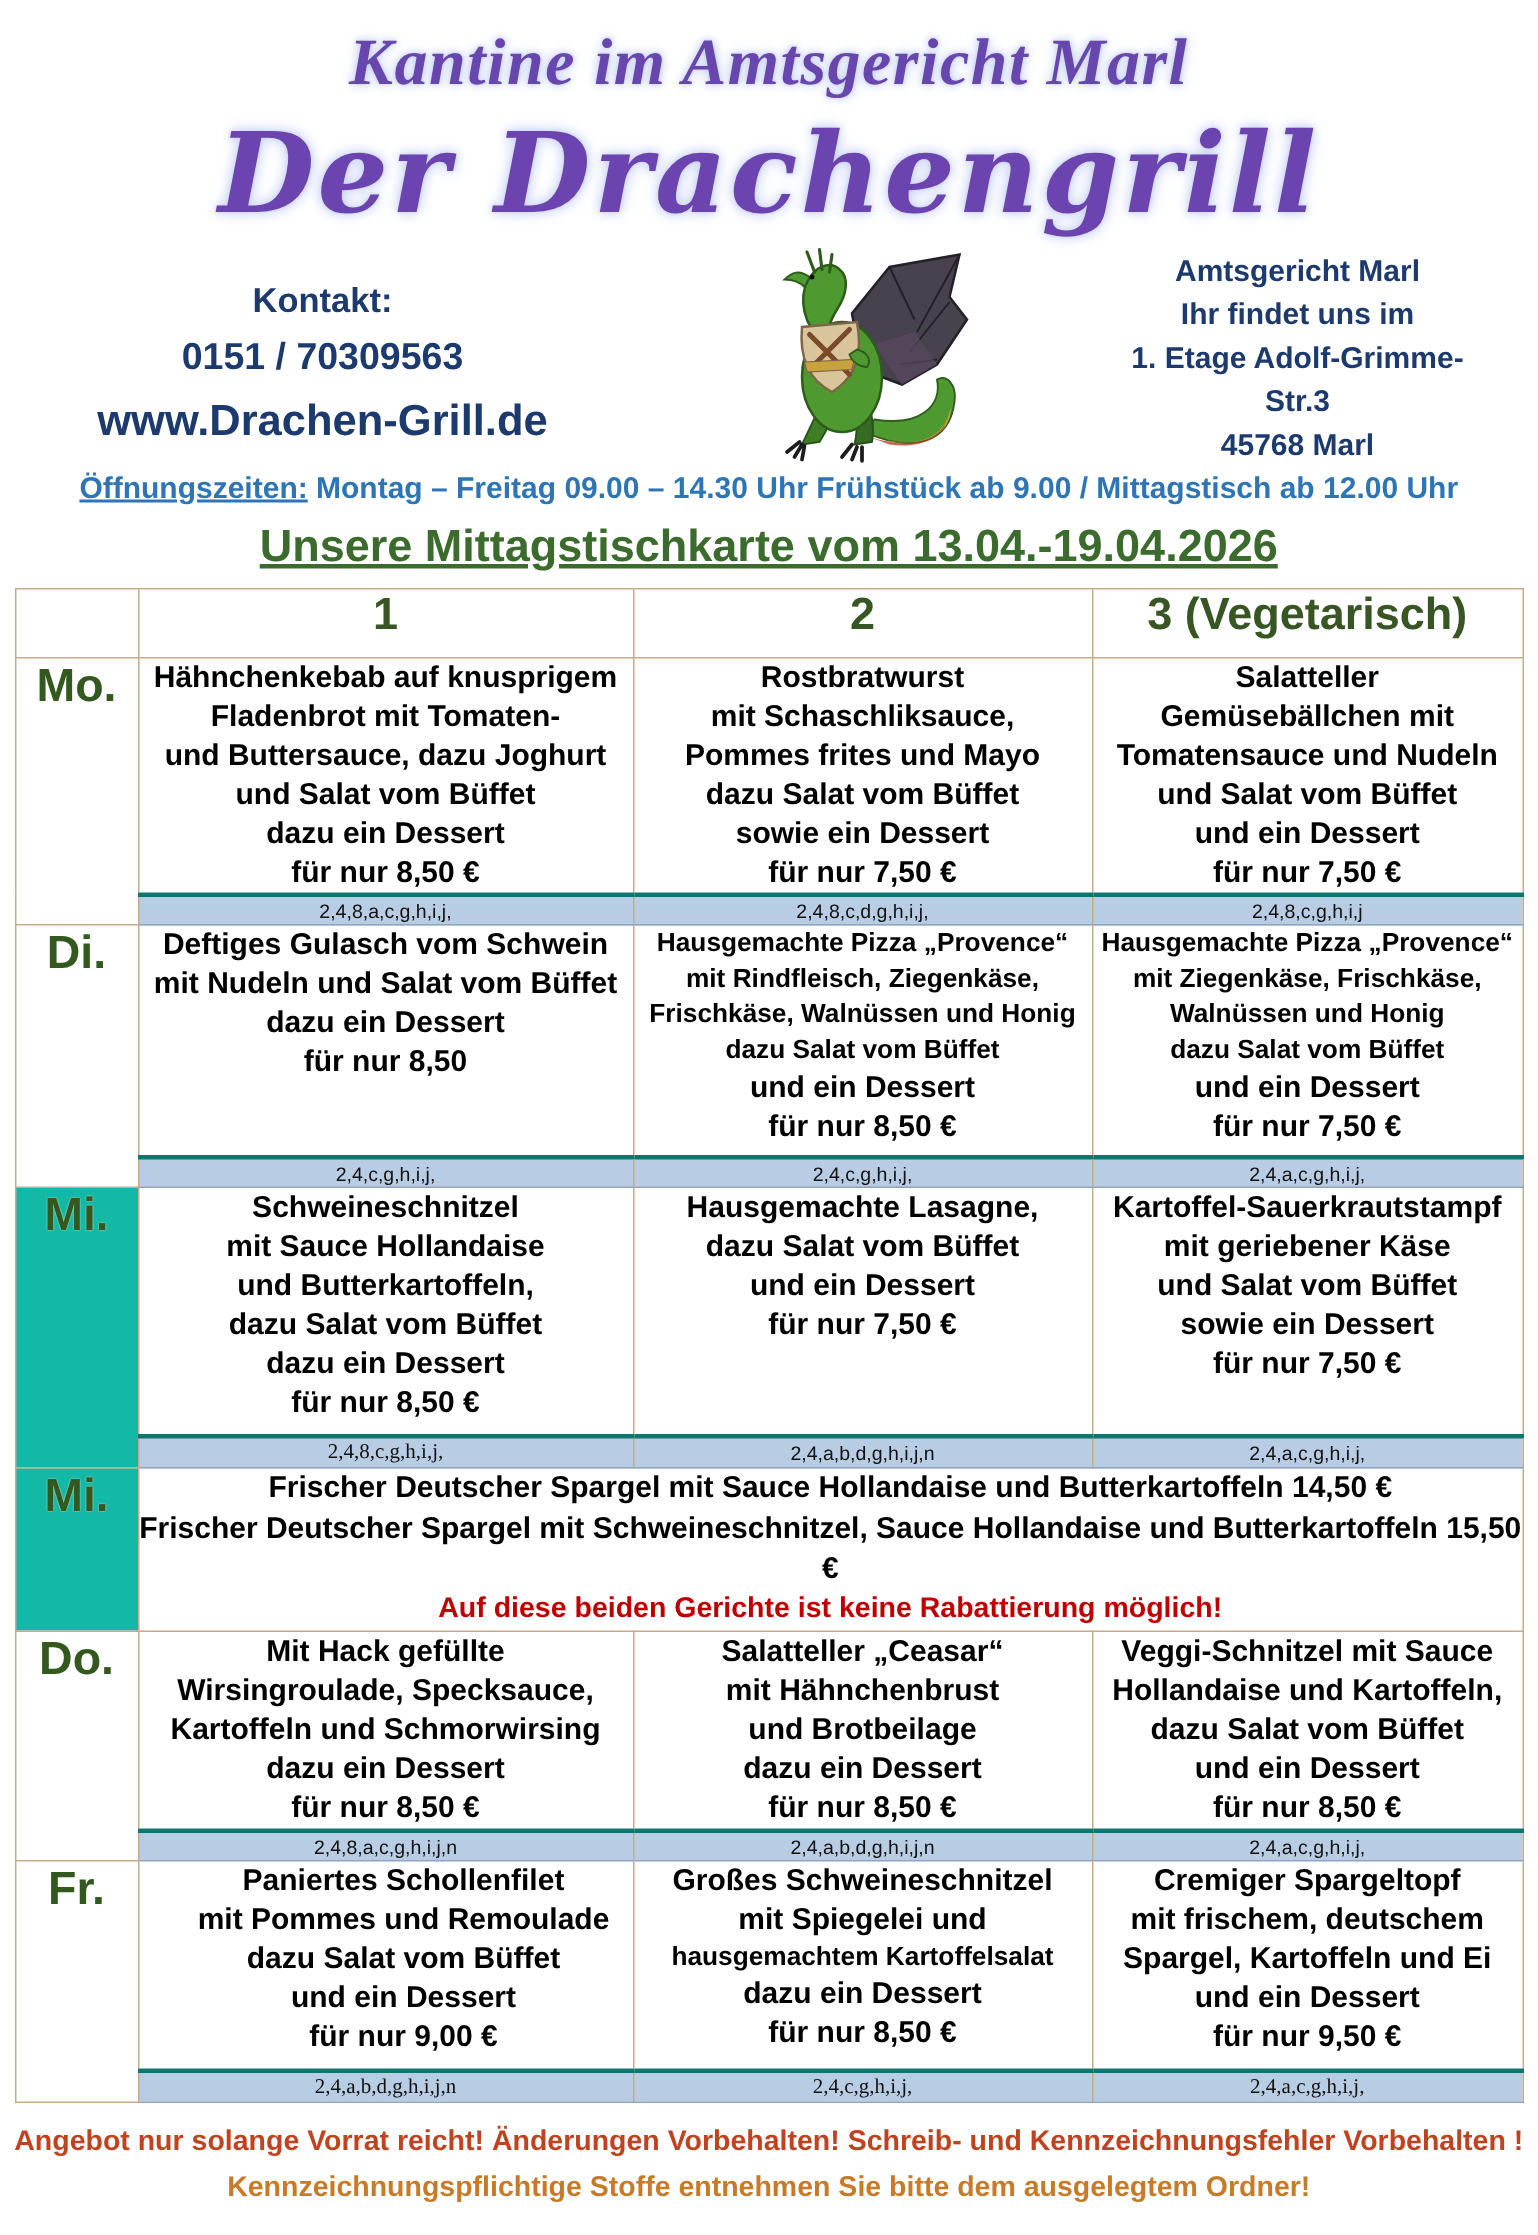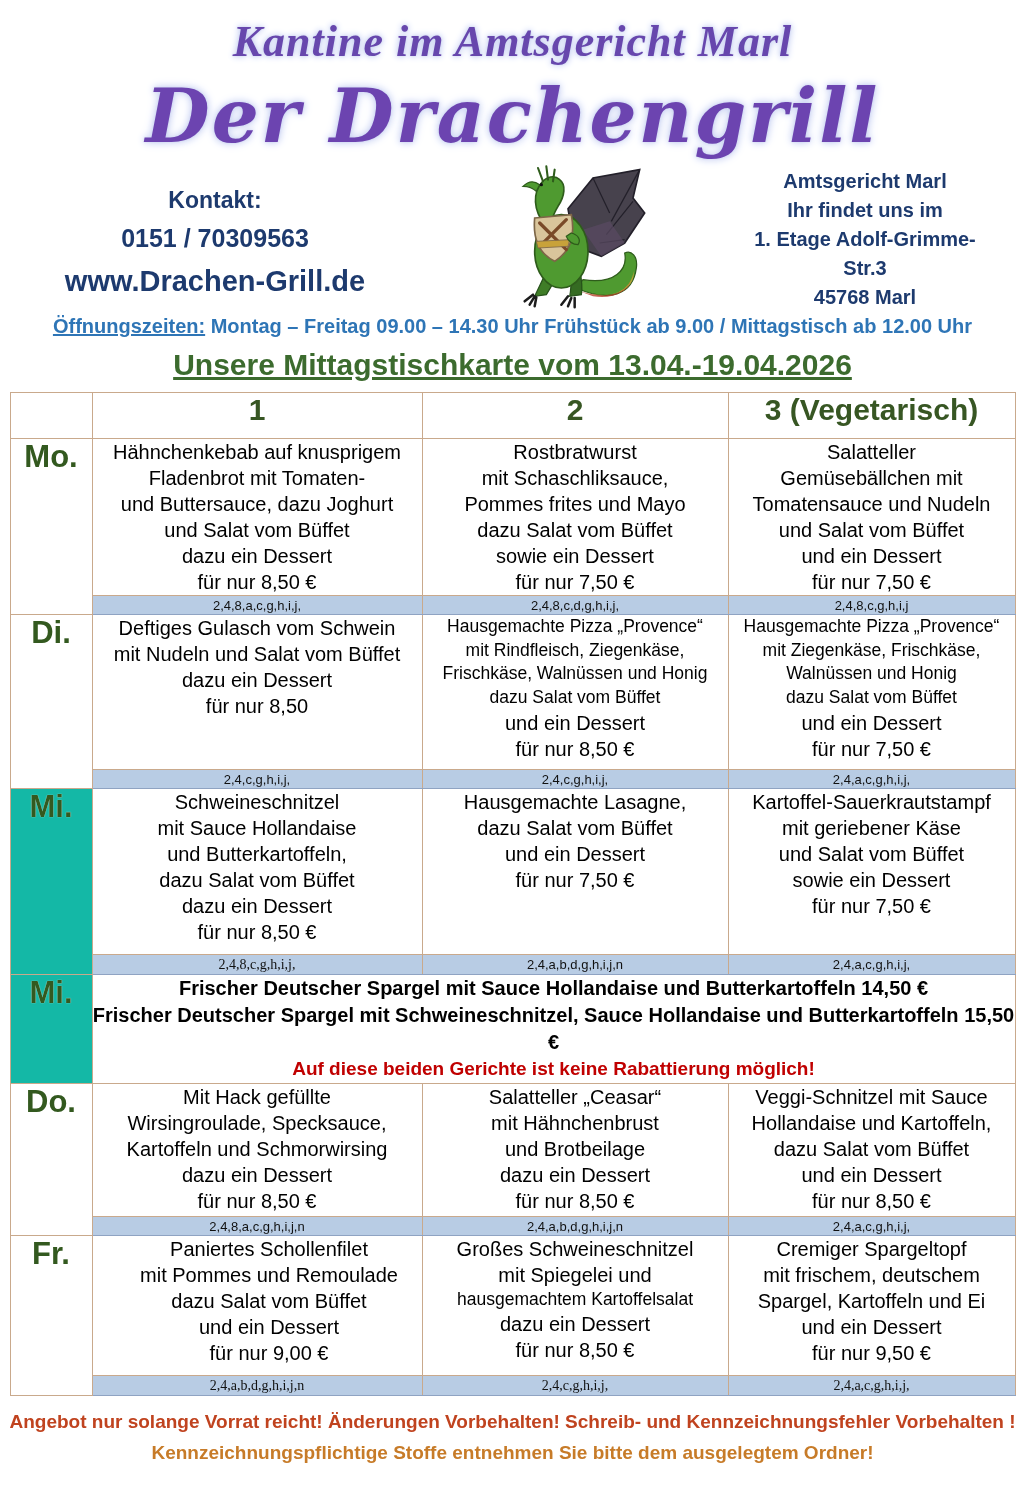--- a/index.html
+++ b/index.html
@@ -44,26 +44,26 @@
   table.menu { border-collapse:collapse; margin:10px auto 0 auto; width:1005px; table-layout:fixed; }
   table.menu td { border:1px solid #c9a98c; padding:0; vertical-align:top; }
   .col-day{ width:82px; } .col-1{ width:330px; } .col-2{ width:306px; } .col-3{ width:287px; }
 
   td.head-cell { text-align:center; font-weight:bold; font-size:30px; color:#375623;
                  height:46px; padding-top:4px; text-shadow:0 0 2px #ffffff; }
   td.day-cell { text-align:center; font-weight:bold; font-size:31px; color:#33591f;
                 padding-top:2px; text-shadow:0 0 1px #ffffff; }
   td.day-green { background:#14b8a6; }
 
-  td.dish-cell { text-align:center; font-weight:normal; font-size:20px; color:#000;
+  td.dish-cell { text-align:center; font-weight:bold; font-size:20px; color:#000;
                  padding:4px 2px 2px 2px; }
   .dish-line { line-height:1.3; }
   .dish-line.small { font-size:17.5px; line-height:1.35; }
 
-  tr.allergen-tr td { background:#b8cce4; border-top:1px solid #0f766e; border-bottom:1px solid #8fa3c2;
+  tr.allergen-tr td { background:#b8cce4; border-top:3px solid #0f766e; border-bottom:1px solid #8fa3c2;
                       height:18px; text-align:center; font-size:13px; color:#111; padding:2px 0 1px 0; }
   tr.allergen-tr td.serif { font-family:"Liberation Serif", serif; font-size:14px; }
 
   td.special-cell { text-align:center; font-weight:bold; font-size:20px; padding:6px 4px 4px 4px; }
   .special-line { line-height:1.35; color:#000; }
   .special-note { line-height:1.4; color:#c00000; font-size:19px; }
 
   .footer { text-align:center; margin-top:10px; font-weight:bold; font-size:19px; line-height:1.65; }
   .footer-line1 { color:#c0431f; }
   .footer-line2 { color:#c77b28; }

